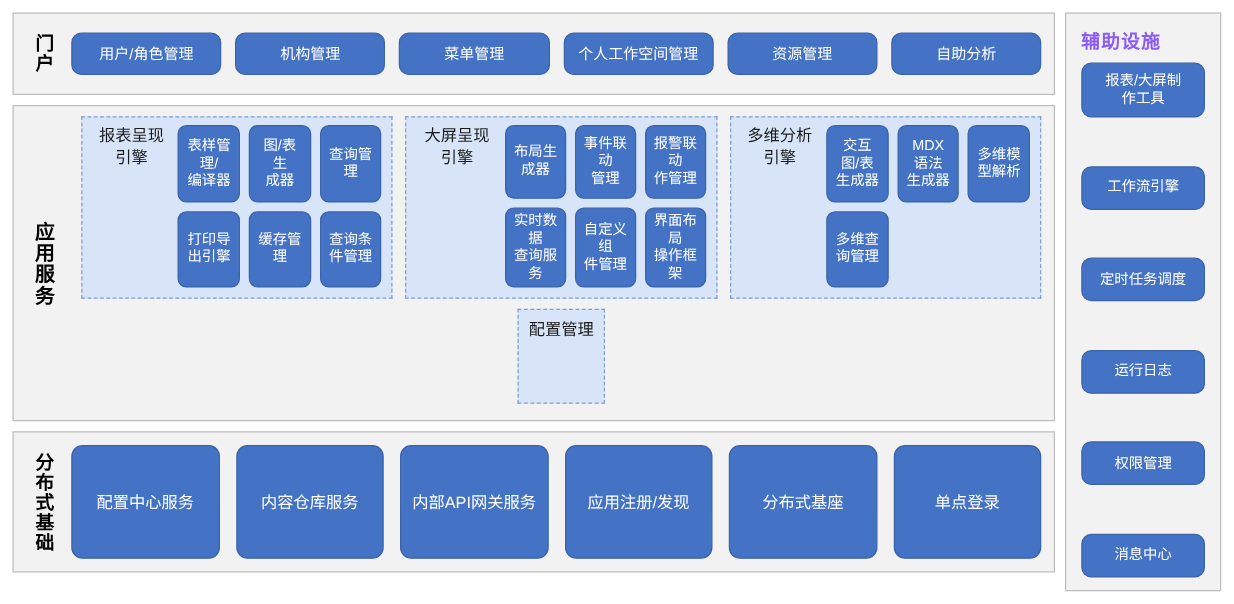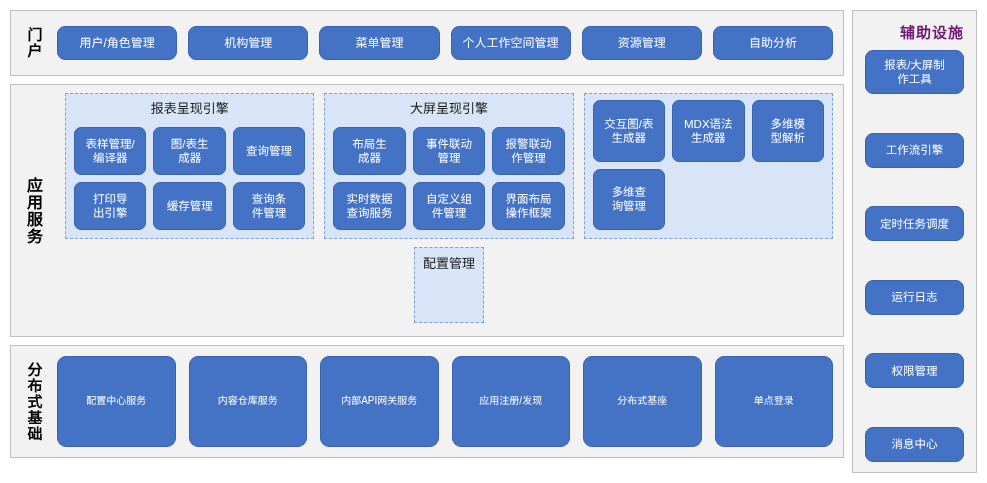--- a/index.html
+++ b/index.html
@@ -113,21 +113,21 @@
     width: 100%;
     height: 146px;
   }
   .engine {
     flex: 1 1 0;
     background: #d8e5f8;
     border: 1px dashed #7f9fd0;
     box-sizing: border-box;
     padding: 6px 8px 8px;
     display: flex;
-    flex-direction: column;
+    flex-direction: row;
     gap: 6px;
   }
   .engine-title {
     text-align: center;
     font-size: 13px;
     color: #1a1a1a;
     line-height: 1.3;
     padding: 1px 0 3px;
   }
   .engine-grid {
@@ -174,43 +174,43 @@
     display: flex;
     gap: 13px;
     padding: 10px 10px 10px 2px;
     width: 100%;
     box-sizing: border-box;
     height: 100%;
     align-items: stretch;
   }
   #base-row .btn {
     flex: 1 1 0;
-    font-size: 10px;
+    font-size: 13px;
     border-radius: 9px;
   }
 
   
   #aux-band {
     width: 125px;
     flex: 0 0 125px;
     background: #f2f2f2;
     border: 1px solid #bfbfbf;
     box-sizing: border-box;
     padding: 8px 12px 10px;
     display: flex;
     flex-direction: column;
     align-items: stretch;
   }
   #aux-title {
-    text-align: right;
+    text-align: left;
     font-weight: bold;
     font-size: 15px;
     letter-spacing: 1px;
     padding: 2px 0 8px;
-    color: #701a75;
+    color: #8b5cf6;
   }
   #aux-list {
     flex: 1 1 auto;
     display: flex;
     flex-direction: column;
     justify-content: space-between;
     gap: 25px;
   }
   #aux-list .btn {
     height: 35px;
@@ -275,20 +275,21 @@
 作管理</div>
                 <div class="btn">实时数据
 查询服务</div>
                 <div class="btn">自定义组
 件管理</div>
                 <div class="btn">界面布局
 操作框架</div>
               </div>
             </div>
             <div class="engine">
+              <div class="engine-title">多维分析引擎</div>
               <div class="engine-grid">
                 <div class="btn">交互图/表
 生成器</div>
                 <div class="btn">MDX语法
 生成器</div>
                 <div class="btn">多维模
 型解析</div>
                 <div class="btn">多维查
 询管理</div>
               </div>

